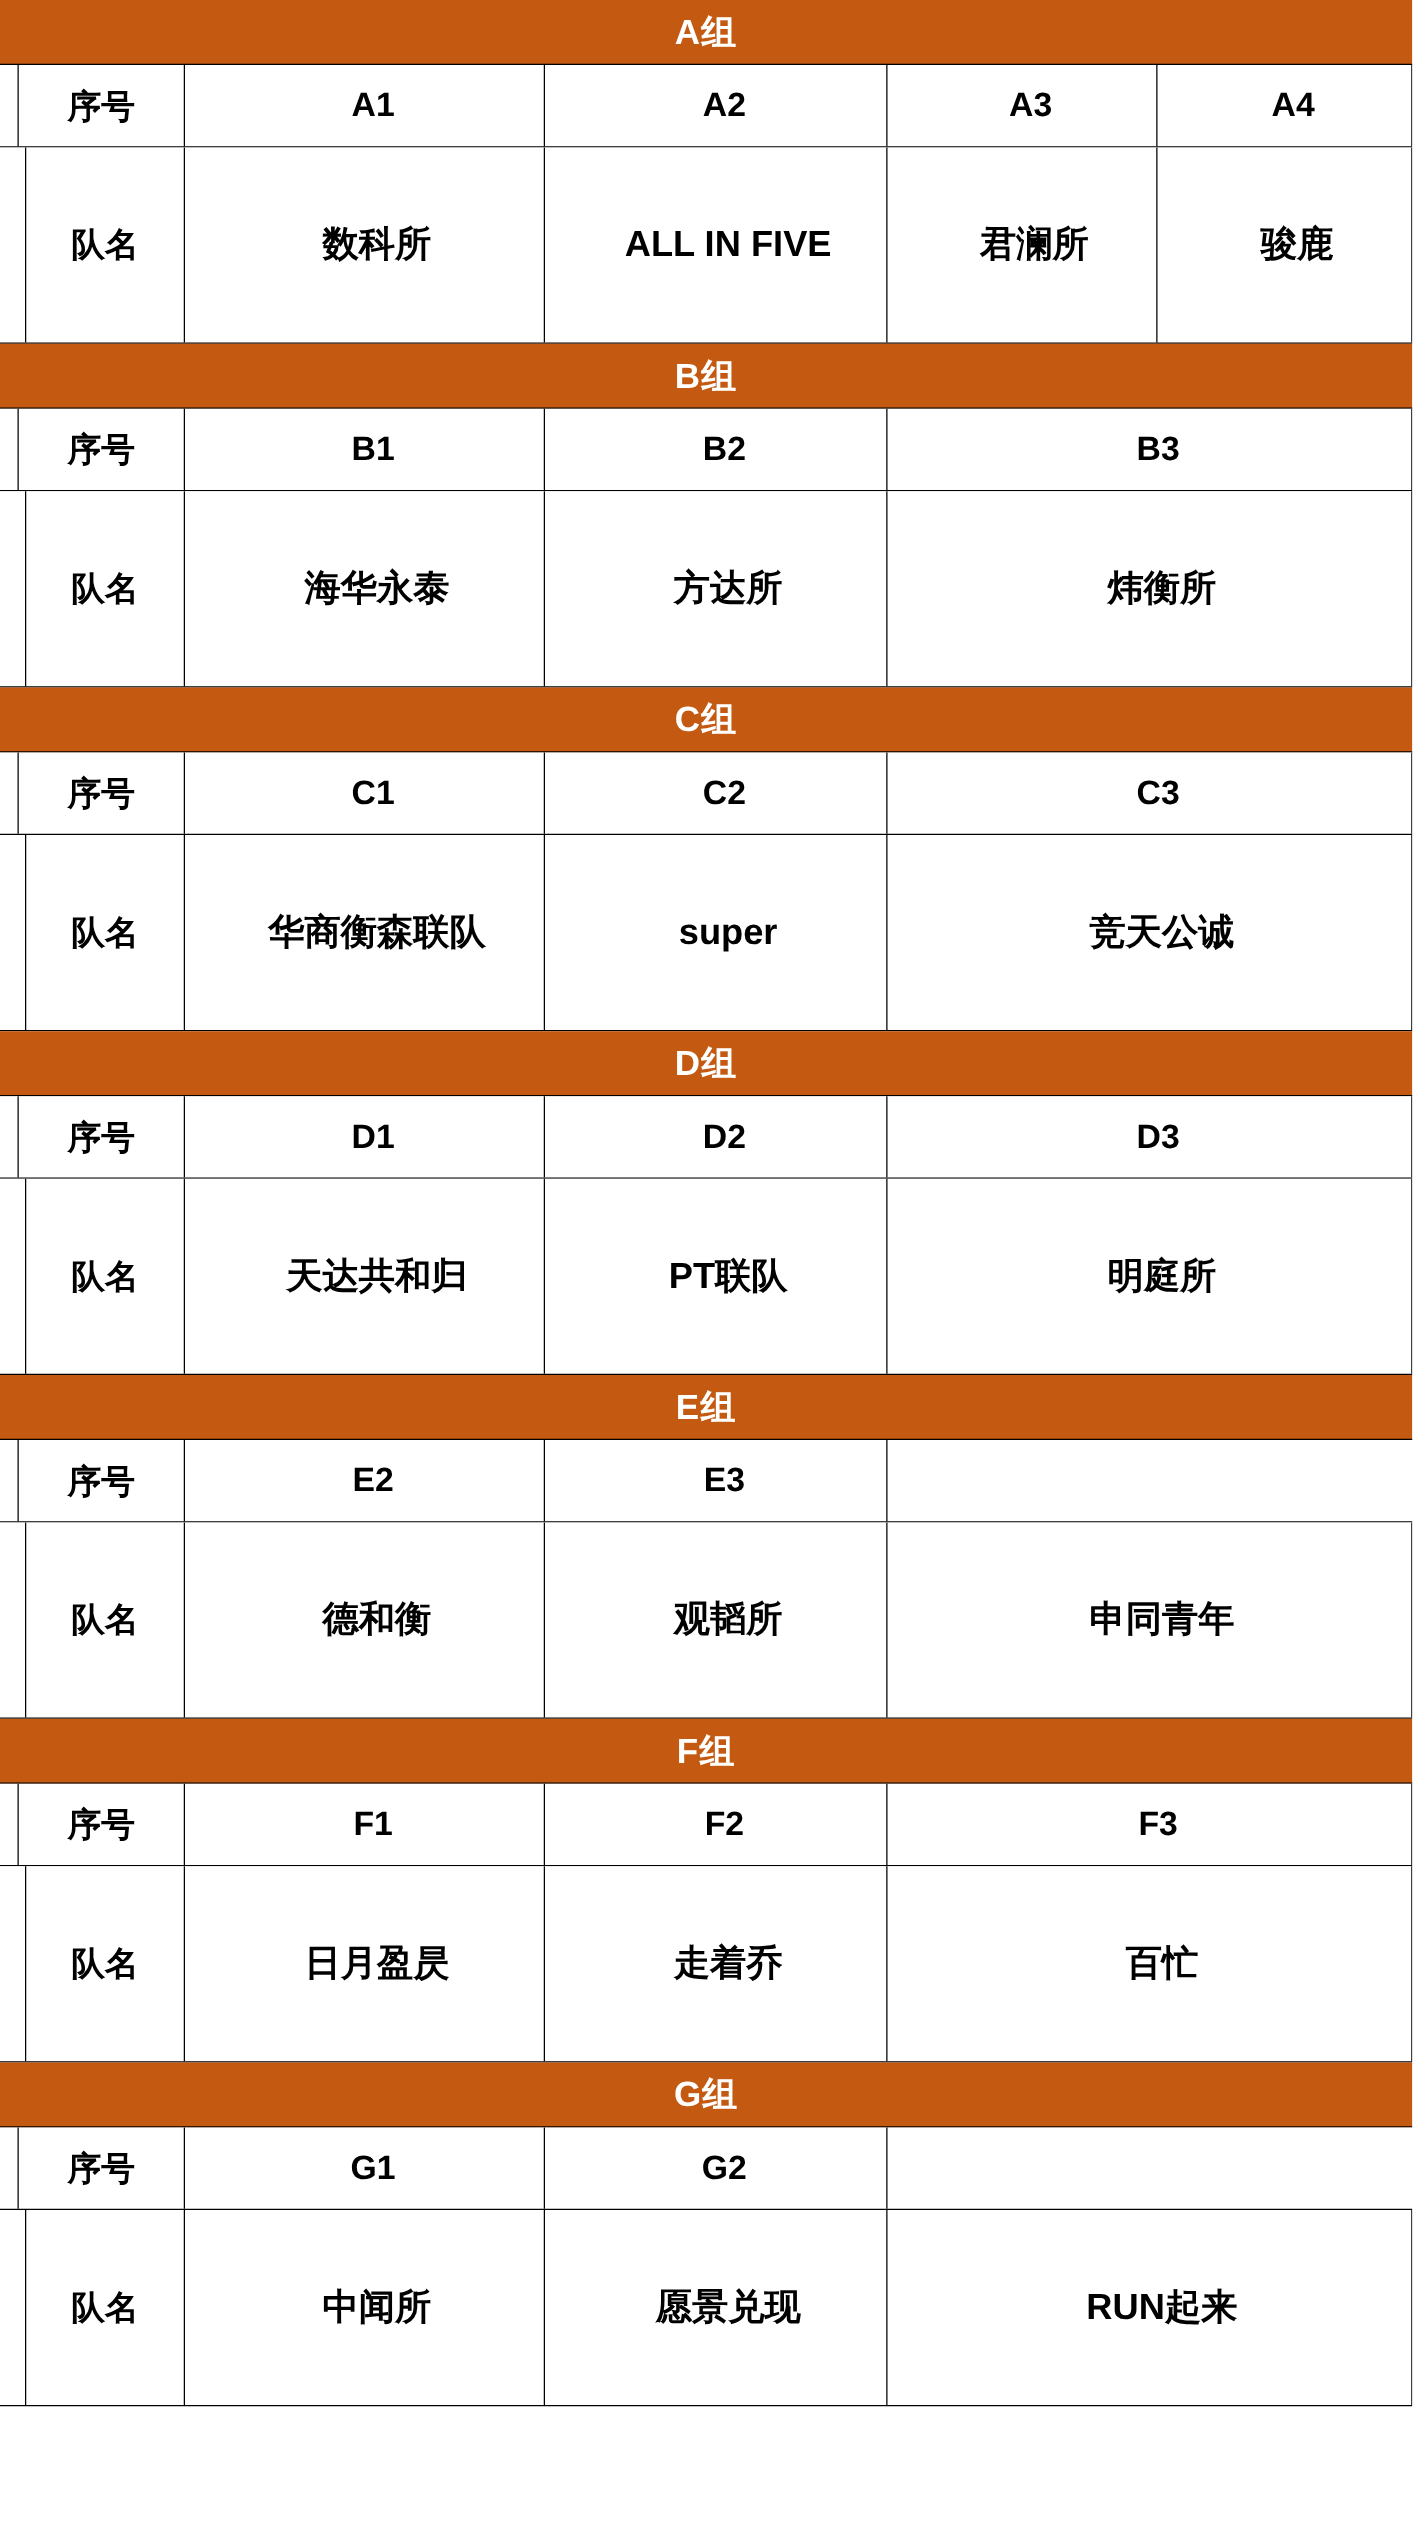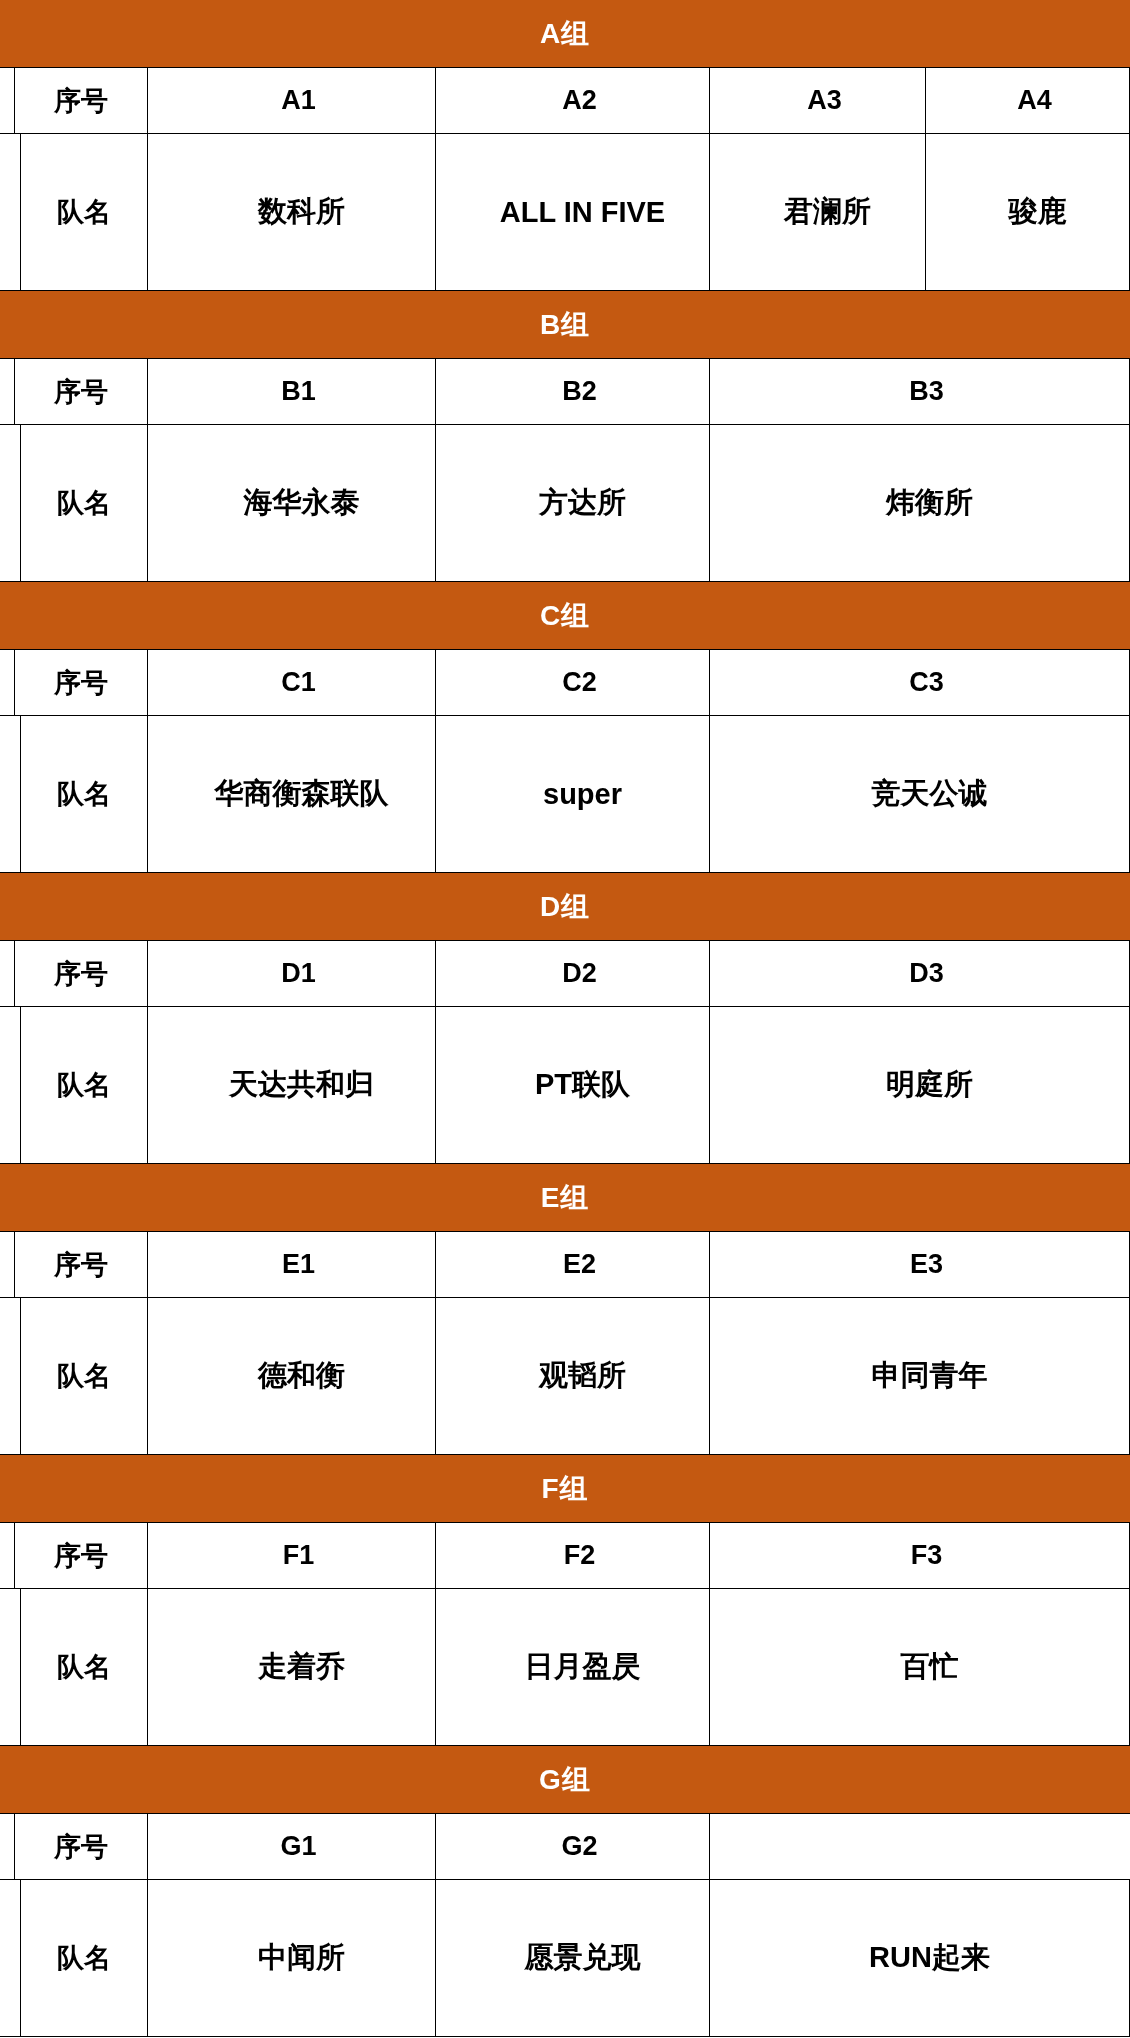--- a/index.html
+++ b/index.html
@@ -12,21 +12,21 @@
     position: relative;
     width: 1130px;
     height: 2038px;
     background: #FFFFFF;
     overflow: hidden;
   }
   * { box-sizing: border-box; }
 
   .group-header {
     width: 1130px;
-    height: 68px;
+    height: 52px;
     background: var(--header-bg, #C45911);
     display: flex;
     align-items: center;
     justify-content: center;
     border-bottom: 1px solid var(--border-color, #000000);
   }
   .group-title {
     color: var(--header-text, #FFFFFF);
     font-size: 28px;
     font-weight: 700;
@@ -123,43 +123,42 @@
       <div class="cell label-cell">队名</div>
       <div class="cell">天达共和归</div>
       <div class="cell">PT联队</div>
       <div class="cell">明庭所</div>
     </div>
     <div class="group-header">
       <span class="group-title">E组</span>
     </div>
     <div class="grid-row index-row cols-3">
       <div class="cell label-cell">序号</div>
-      <div class="cell">E1</div>
       <div class="cell">E2</div>
       <div class="cell">E3</div>
     </div>
     <div class="grid-row team-row cols-3">
       <div class="cell label-cell">队名</div>
       <div class="cell">德和衡</div>
       <div class="cell">观韬所</div>
       <div class="cell">申同青年</div>
     </div>
     <div class="group-header">
       <span class="group-title">F组</span>
     </div>
     <div class="grid-row index-row cols-3">
       <div class="cell label-cell">序号</div>
       <div class="cell">F1</div>
       <div class="cell">F2</div>
       <div class="cell">F3</div>
     </div>
     <div class="grid-row team-row cols-3">
       <div class="cell label-cell">队名</div>
+      <div class="cell">日月盈昃</div>
       <div class="cell">走着乔</div>
-      <div class="cell">日月盈昃</div>
       <div class="cell">百忙</div>
     </div>
     <div class="group-header">
       <span class="group-title">G组</span>
     </div>
     <div class="grid-row index-row cols-3">
       <div class="cell label-cell">序号</div>
       <div class="cell">G1</div>
       <div class="cell">G2</div>
     </div>

